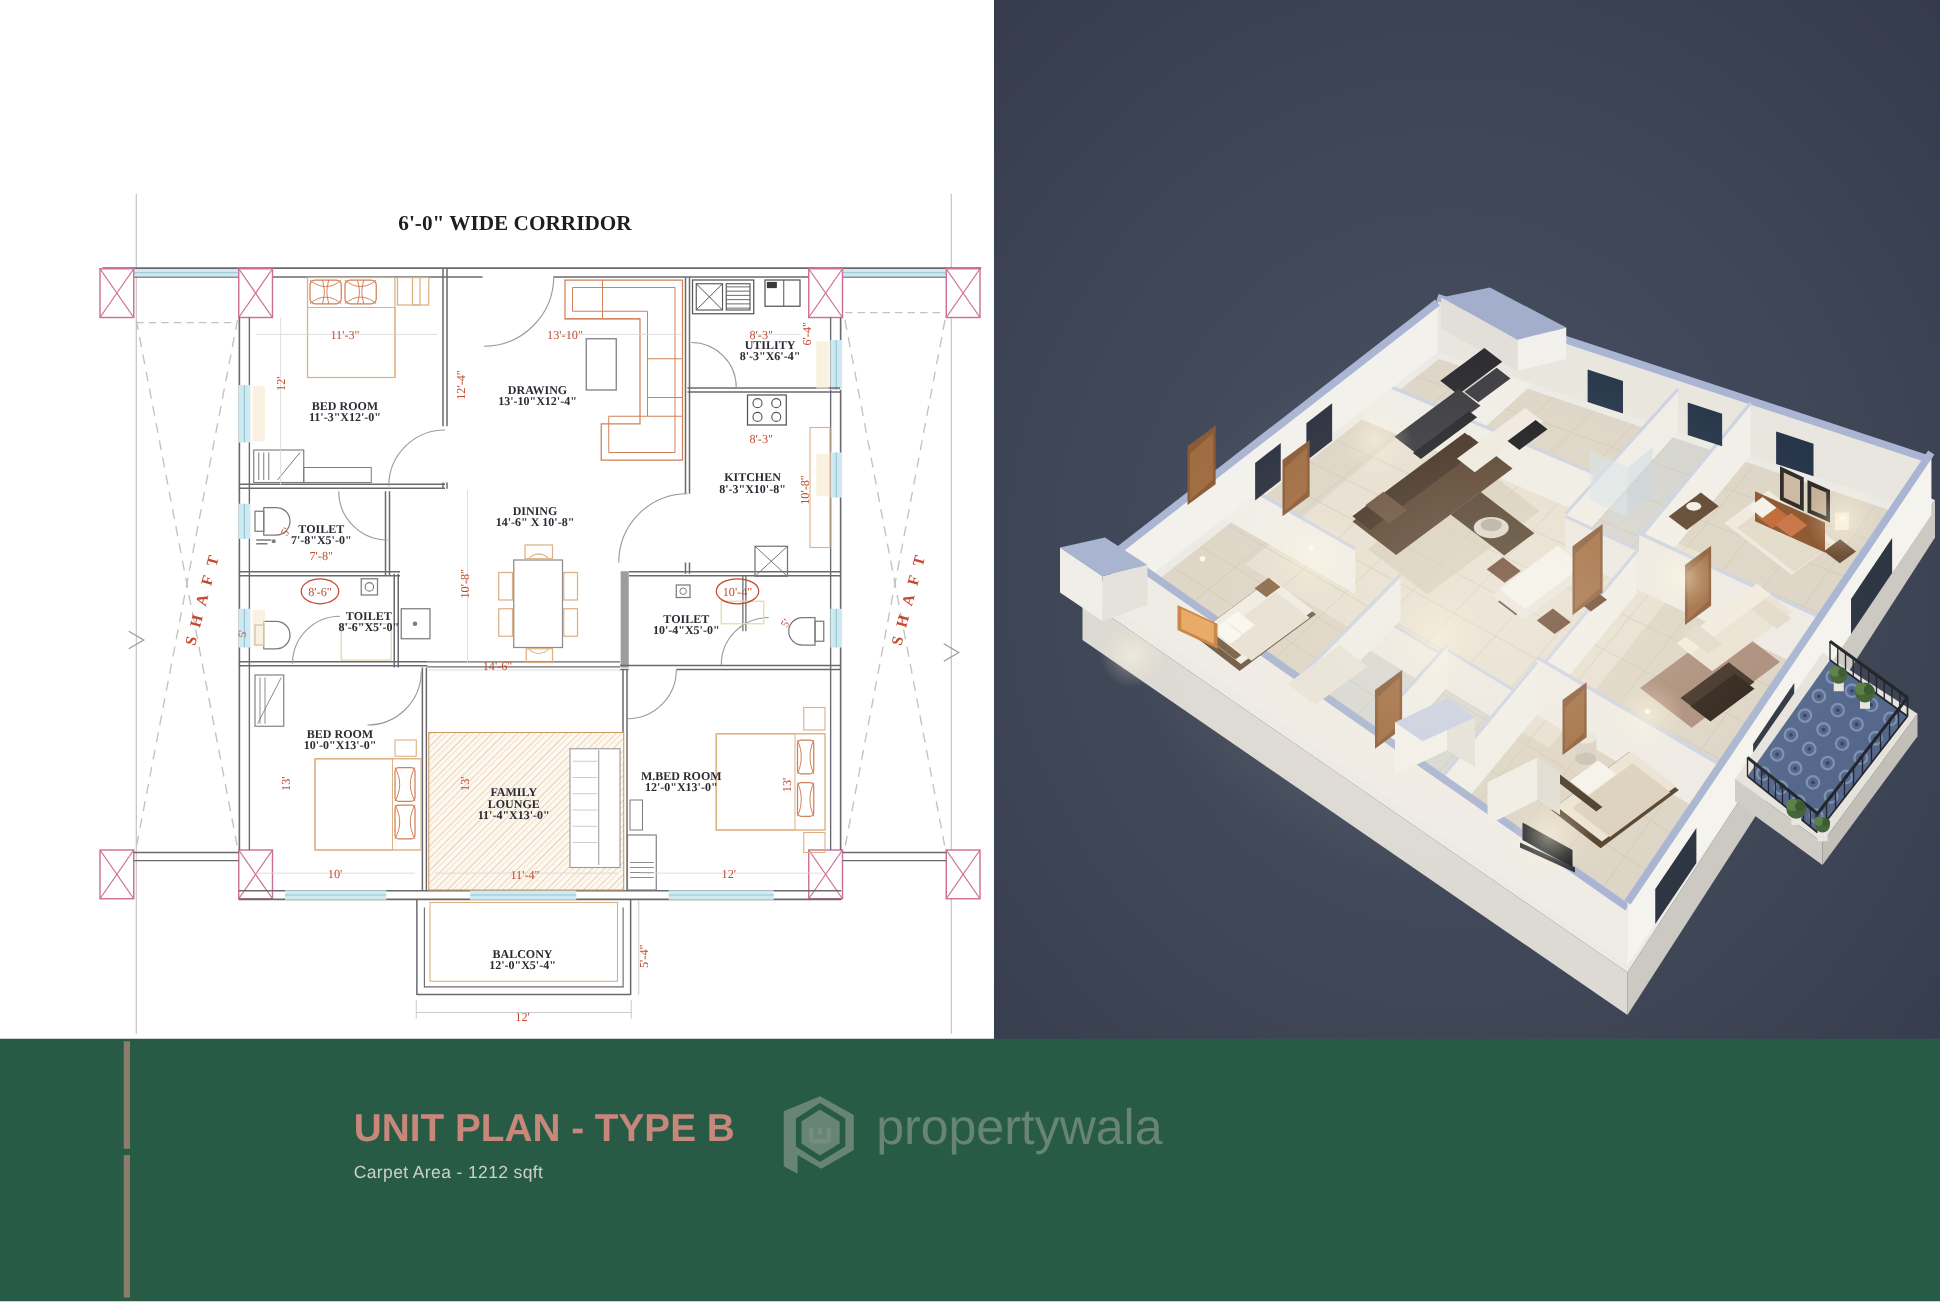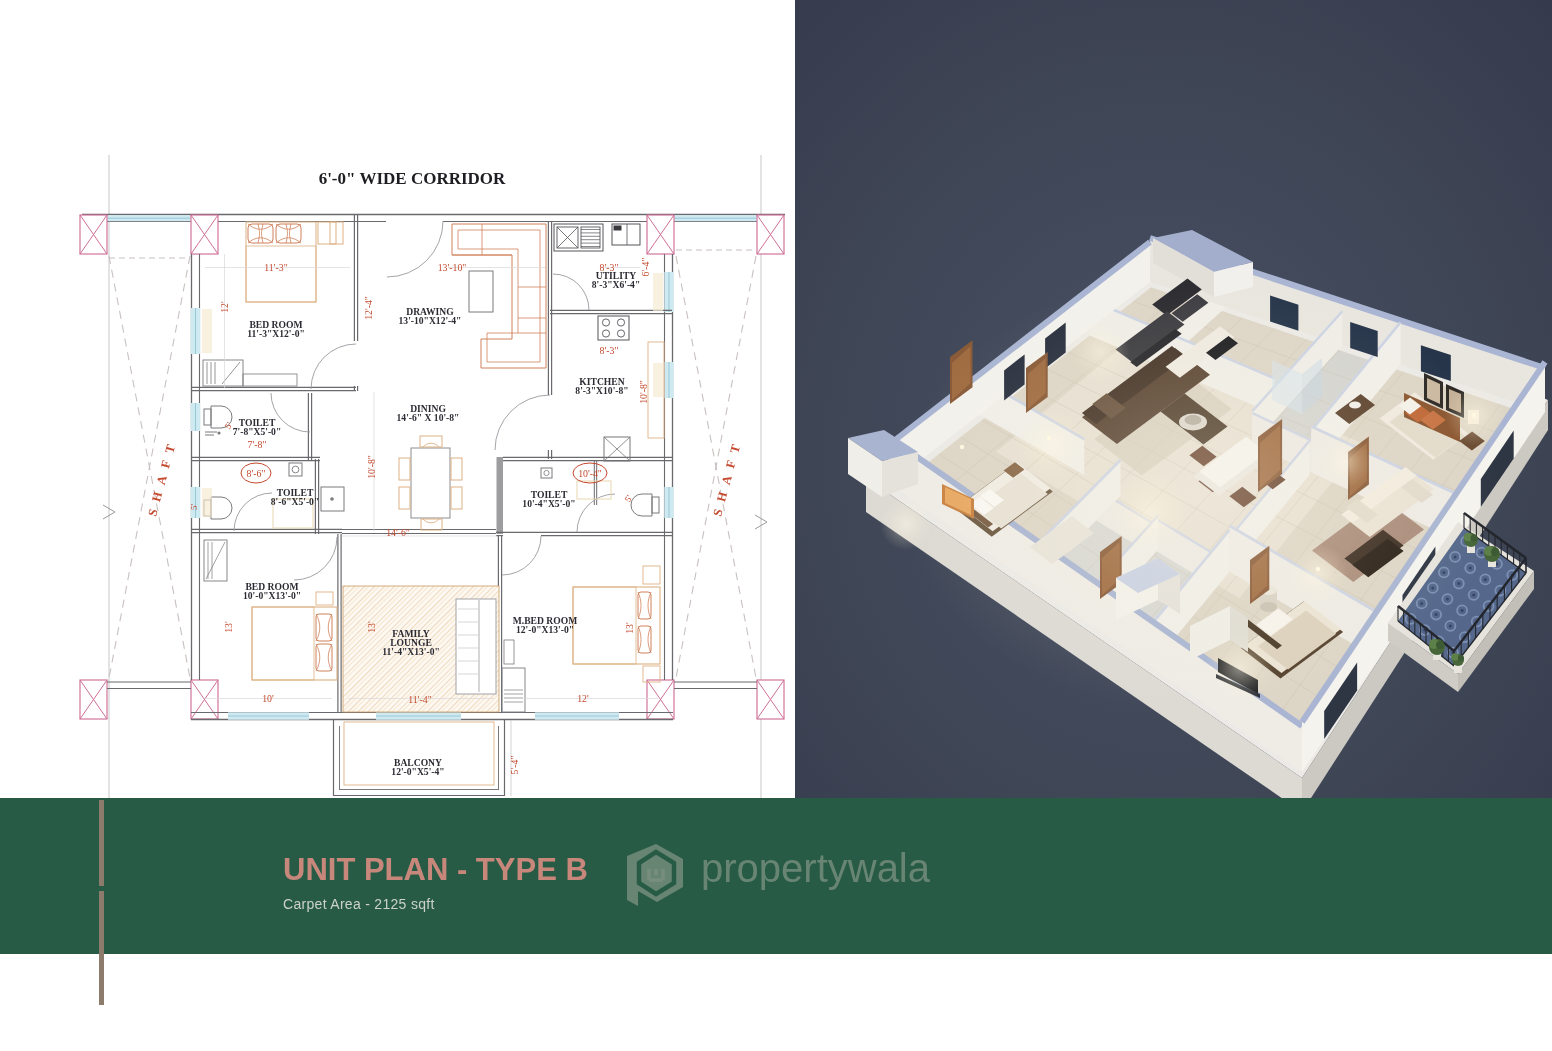--- a/index.html
+++ b/index.html
@@ -1,18 +1,18 @@
 <!DOCTYPE html>
 <html><head><meta charset="utf-8">
 <style>
 html,body{margin:0;padding:0;background:#fff}
 .page{position:relative;width:1552px;height:1051px;overflow:hidden;background:#ffffff;font-family:"Liberation Sans",sans-serif}
 .plan{position:absolute;left:0;top:0}
 .iso{position:absolute;left:795px;top:-8px}
-.footer{position:absolute;left:0;top:798px;width:1552px;height:156px;background:#285b46}
+.footer{position:absolute;left:0;top:831px;width:1552px;height:210px;background:#285b46}
 .copper1{position:absolute;left:99px;top:2px;width:5px;height:86px;background:#8d7c6c}
 .copper2{position:absolute;left:99px;top:93px;width:5px;height:114px;background:#8d7c6c}
 .title{position:absolute;left:283px;top:54px;font-size:31px;font-weight:bold;letter-spacing:0px;color:#c8877b;white-space:nowrap}
 .sub{position:absolute;left:283px;top:98px;font-size:14px;color:#ccd2ca;letter-spacing:0.3px}
 .logo{position:absolute;left:622px;top:44px}
 </style></head><body>
 <div class="page">
 
 <svg class="iso" width="757" height="843" viewBox="0 0 757 843">
 <defs>
@@ -964,21 +964,21 @@
 <g>
         <ellipse cx="590" cy="473" rx="17" ry="10" fill="none" stroke="#c4492e" stroke-width="1"></ellipse>
 <text x="590" y="477" text-anchor="middle" font-family="Liberation Serif,serif" font-size="9.8" fill="#c4492e">10'-4"</text>
       </g>
 </svg>
 
 <div class="footer">
 <div class="copper1"></div>
 <div class="copper2"></div>
 <div class="title">UNIT PLAN - TYPE B</div>
-<div class="sub">Carpet Area - 2125 sqft</div>
+<div class="sub">Carpet Area - 1212 sqft</div>
 <svg class="logo" width="330" height="80" viewBox="0 0 330 80">
 <path d="M34 2 L61 17 L61 45 L35 60 L16 49 L16 64 L5 58 L5 14 Z" fill="#7b9181" opacity="0.78"></path>
 <path d="M34 10 L52 21 L52 41 L34 52 L17 41 L17 21 Z" fill="none" stroke="#285b46" stroke-width="4.5"></path>
 <path d="M26 28 L26 39 M34 28 L34 35 M42 28 L42 39 M26 39 L42 39" fill="none" stroke="#285b46" stroke-width="0"></path>
 <path d="M27 27 V38 M41 27 V38 M27 38 H41 M34 27 V33" fill="none" stroke="#7b9181" opacity="0.78" stroke-width="3.4"></path>
 <text x="79" y="40" font-family="Liberation Sans,sans-serif" font-size="40" fill="#7b9181" opacity="0.78">propertywala</text>
 </svg>
 </div>
 </div>
 </body></html>

